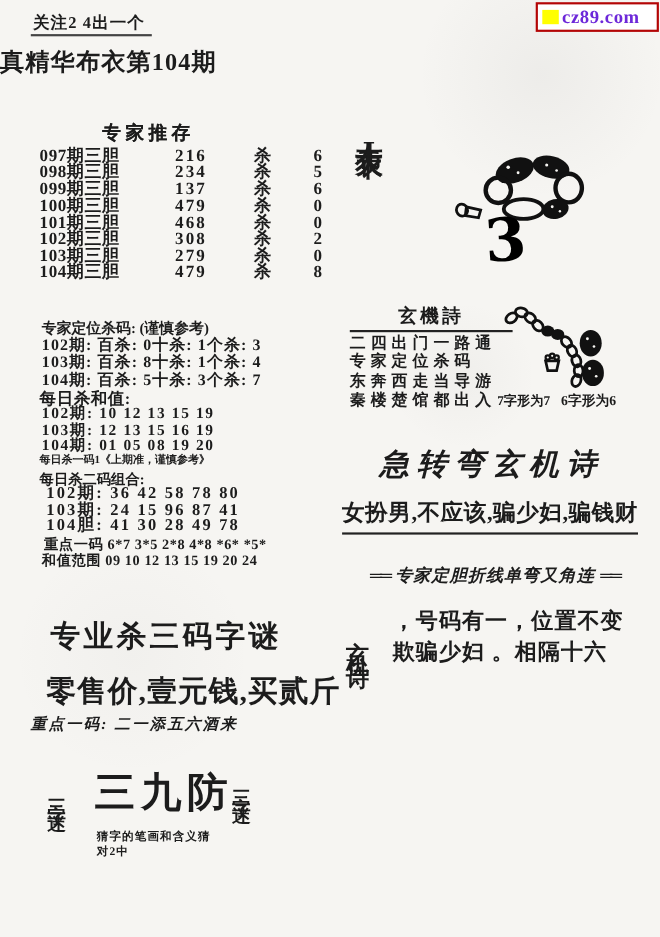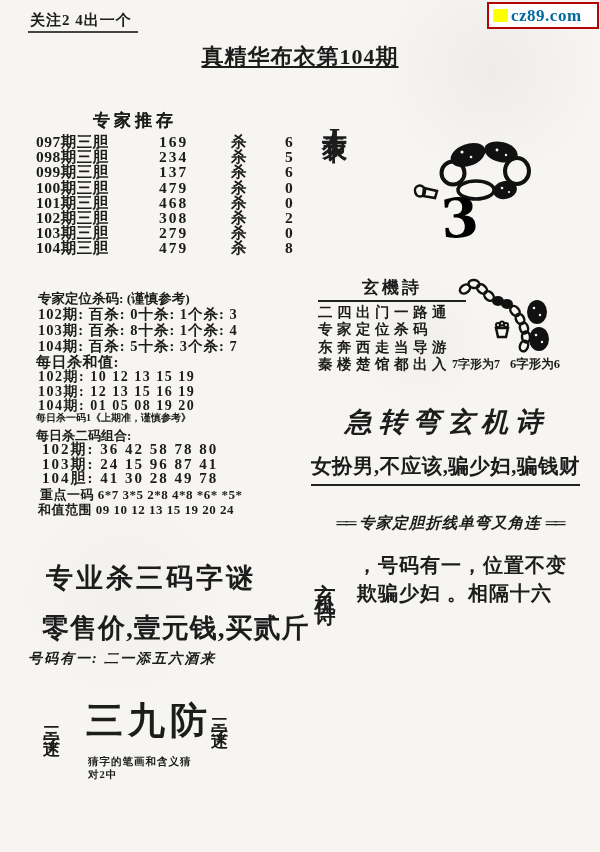--- a/index.html
+++ b/index.html
@@ -13,23 +13,23 @@
           radial-gradient(circle at 20% 70%, rgba(120,120,120,.04), transparent 14%);
         }
   .abs{position:absolute;}
   .vert{writing-mode:vertical-rl;text-orientation:upright;}
 
   .note-tl{left:28px;top:11px;font-size:15px;font-weight:bold;
            border-bottom:2px solid #444;padding:0 6px 1px 2px;letter-spacing:1px;}
   .badge{left:487px;top:2px;width:108px;height:23px;border:2px solid #b30505;
          background:#fff;display:flex;align-items:center;}
   .badge .sq{width:15px;height:13px;background:#ffff00;margin:0 3px 0 4px;}
-  .badge .txt{color:#0369a1;font-size:17px;font-weight:bold;letter-spacing:.5px;}
-  .title{left:0;top:42px;width:600px;text-align:center;font-size:22px;
-         font-weight:bold;letter-spacing:1px;text-decoration:underline;}
+  .badge .txt{color:#6d28d9;font-size:17px;font-weight:bold;letter-spacing:.5px;}
+  .title{left:0;top:42px;width:600px;text-align:left;font-size:22px;
+         font-weight:bold;letter-spacing:1px;}
 
   .exp-head{left:93px;top:109px;font-size:17px;font-weight:bold;letter-spacing:4px;
             text-shadow:0 0 .6px #333;}
   .exp-table{left:36px;top:134px;font-size:15.5px;font-weight:bold;line-height:15.2px;
              letter-spacing:.5px;}
   .exp-row{display:flex;gap:20px;}
   .exp-row .c1{width:103px;}
   .exp-row .c2{width:52px;letter-spacing:2px;}
   .exp-row .c3{width:34px;}
   .exp-row .c4{width:18px;}
@@ -84,21 +84,21 @@
     <span class="txt">cz89.com</span>
   </div>
 
   <div class="abs title">真精华布衣第104期</div>
 
   <div class="abs exp-head">专家推存</div>
 
   <div class="abs exp-table">
     <div class="exp-row">
       <span class="c1">097期三胆</span>
-      <span class="c2">169</span>
+      <span class="c2">216</span>
       <span class="c3">杀</span>
       <span class="c4">6</span>
     </div>
     <div class="exp-row">
       <span class="c1">098期三胆</span>
       <span class="c2">234</span>
       <span class="c3">杀</span>
       <span class="c4">5</span>
     </div>
     <div class="exp-row">
@@ -160,21 +160,21 @@
     <div>102期: 36 42 58 78 80</div>
     <div>103期: 24 15 96 87 41</div>
     <div>104胆: 41 30 28 49 78</div>
   </div>
 
   <div class="abs key-one">重点一码 6*7 3*5 2*8 4*8 *6* *5*</div>
   <div class="abs sum-range">和值范围 09 10 12 13 15 19 20 24</div>
 
   <div class="abs riddle-title">专业杀三码字谜</div>
   <div class="abs price-line">零售价,壹元钱,买贰斤</div>
-  <div class="abs buyi-line">号码有一: 二一添五六酒来</div>
+  <div class="abs buyi-line">重点一码: 二一添五六酒来</div>
 
   <div class="abs vert three-left">三字迷</div>
   <div class="abs big-answer">三九防</div>
   <div class="abs small-note">
     <div>猜字的笔画和含义猜</div>
     <div>对2中</div>
   </div>
   <div class="abs vert three-right">三字迷</div>
 
   <div class="abs vert vtitle">布衣天下Ⅰ</div>

